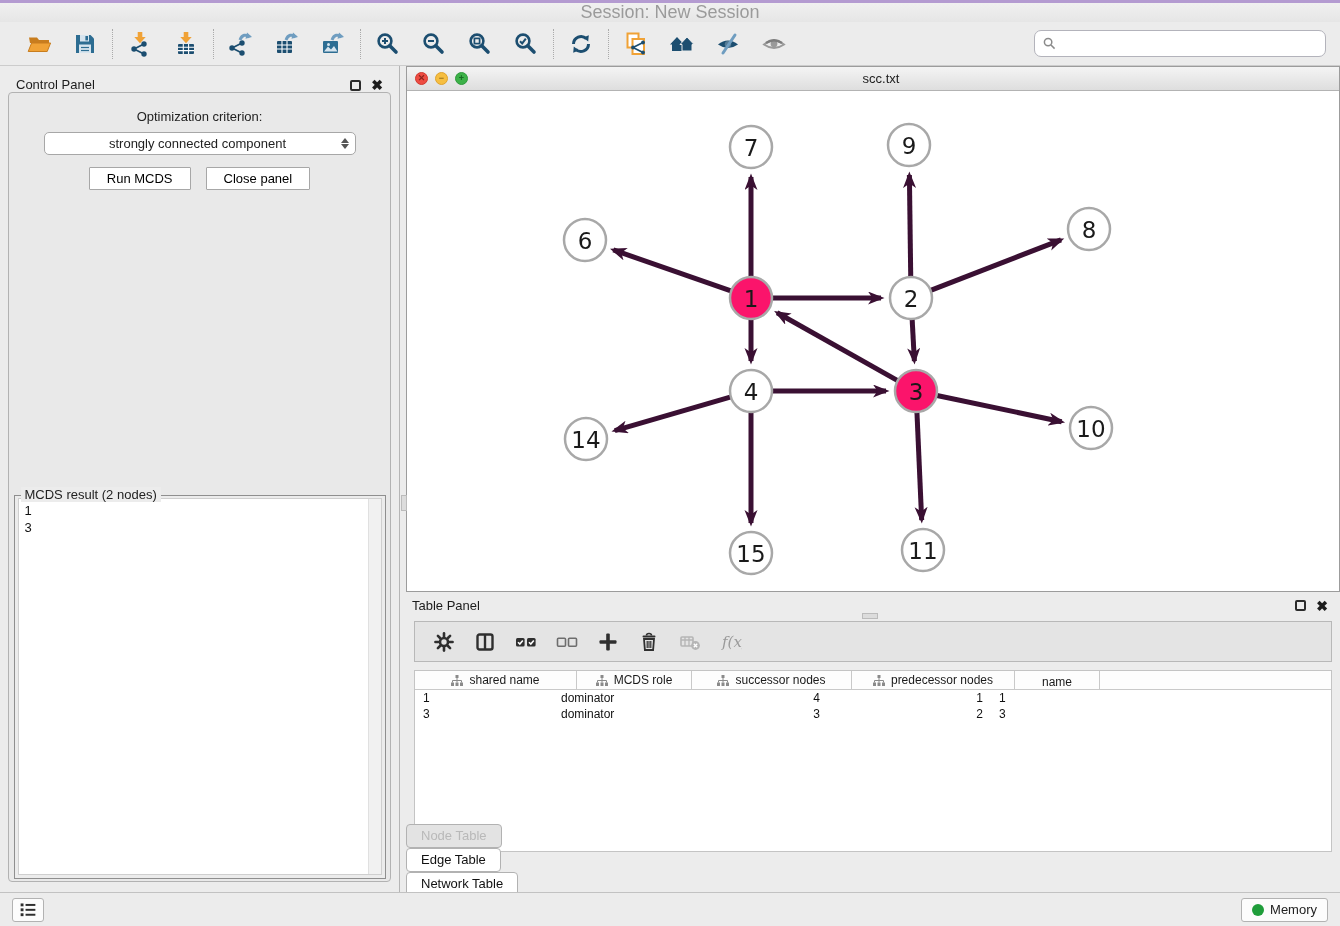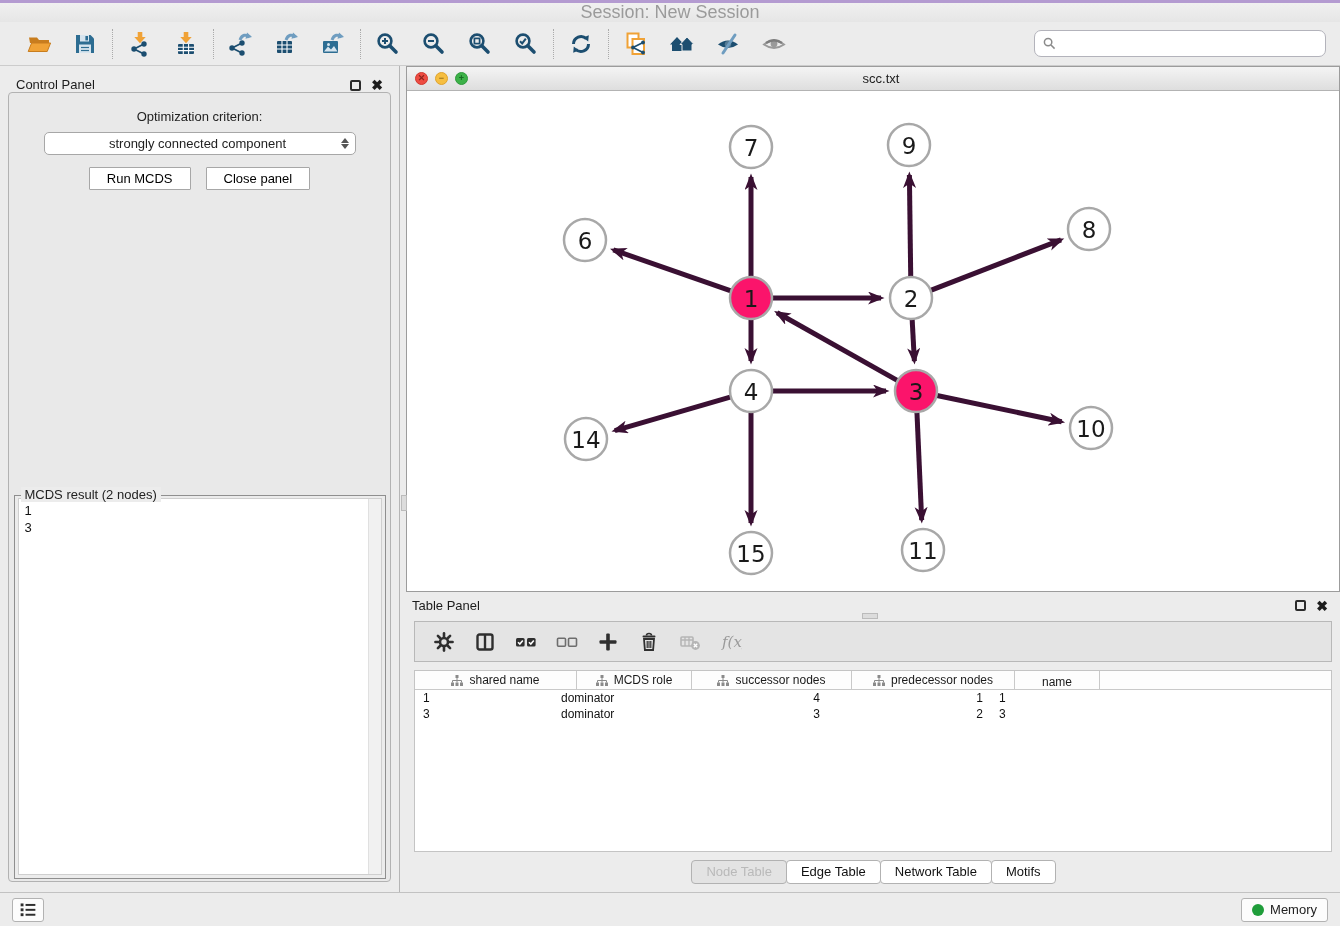--- a/index.html
+++ b/index.html
@@ -79,21 +79,21 @@
     display:flex; align-items:center; gap:19px; padding:0 18px; }
   .tp-icon { width:22px; height:22px; display:flex; align-items:center; justify-content:center; cursor:pointer; }
   .tp-icon svg { width:22px; height:22px; }
   .tp-icon.disabled { cursor:default; }
   .data-table { margin:0 8px; background:#ffffff; border:1px solid #c4c4c4; flex:1; overflow:hidden; }
   .t-head { display:flex; border-bottom:1px solid #c9c9c9; background:#fdfdfd; height:19px; }
   .t-head .th { display:flex; align-items:center; justify-content:center; gap:6px; font-size:12px;
     border-right:1px solid #c9c9c9; cursor:pointer; color:#1a1a1a; }
   .t-row { display:flex; height:16px; align-items:center; cursor:pointer; }
   .t-row .td { font-size:12px; padding:0 8px; overflow:hidden; white-space:nowrap; color:#111; }
-  .tp-tabs { height:40px; display:flex; align-items:center; justify-content:center; }
+  .tp-tabs { height:40px; display:flex; align-items:flex-start; justify-content:center;flex-direction:column; }
   .tp-tabs .tab { border-radius:4px; padding:3px 14px 4px; }
   .tp-tabs .tab.active { background:#e3e3e3; color:#b9b9b9; }
 
   
   .status-bar { position:absolute; left:0; right:0; bottom:0; height:34px; background:#ececec;
     border-top:1px solid #c2c2c2; display:flex; align-items:center; padding:0 12px; }
   .list-btn { width:32px; height:24px; background:#fcfcfc; border:1px solid #b2b2b2; border-radius:3px;
     display:flex; align-items:center; justify-content:center; cursor:pointer; }
   .memory-btn { margin-left:auto; height:24px; background:#fcfcfc; border:1px solid #b2b2b2; border-radius:3px;
     display:flex; align-items:center; gap:6px; padding:0 10px; cursor:pointer; font-size:13px; }

